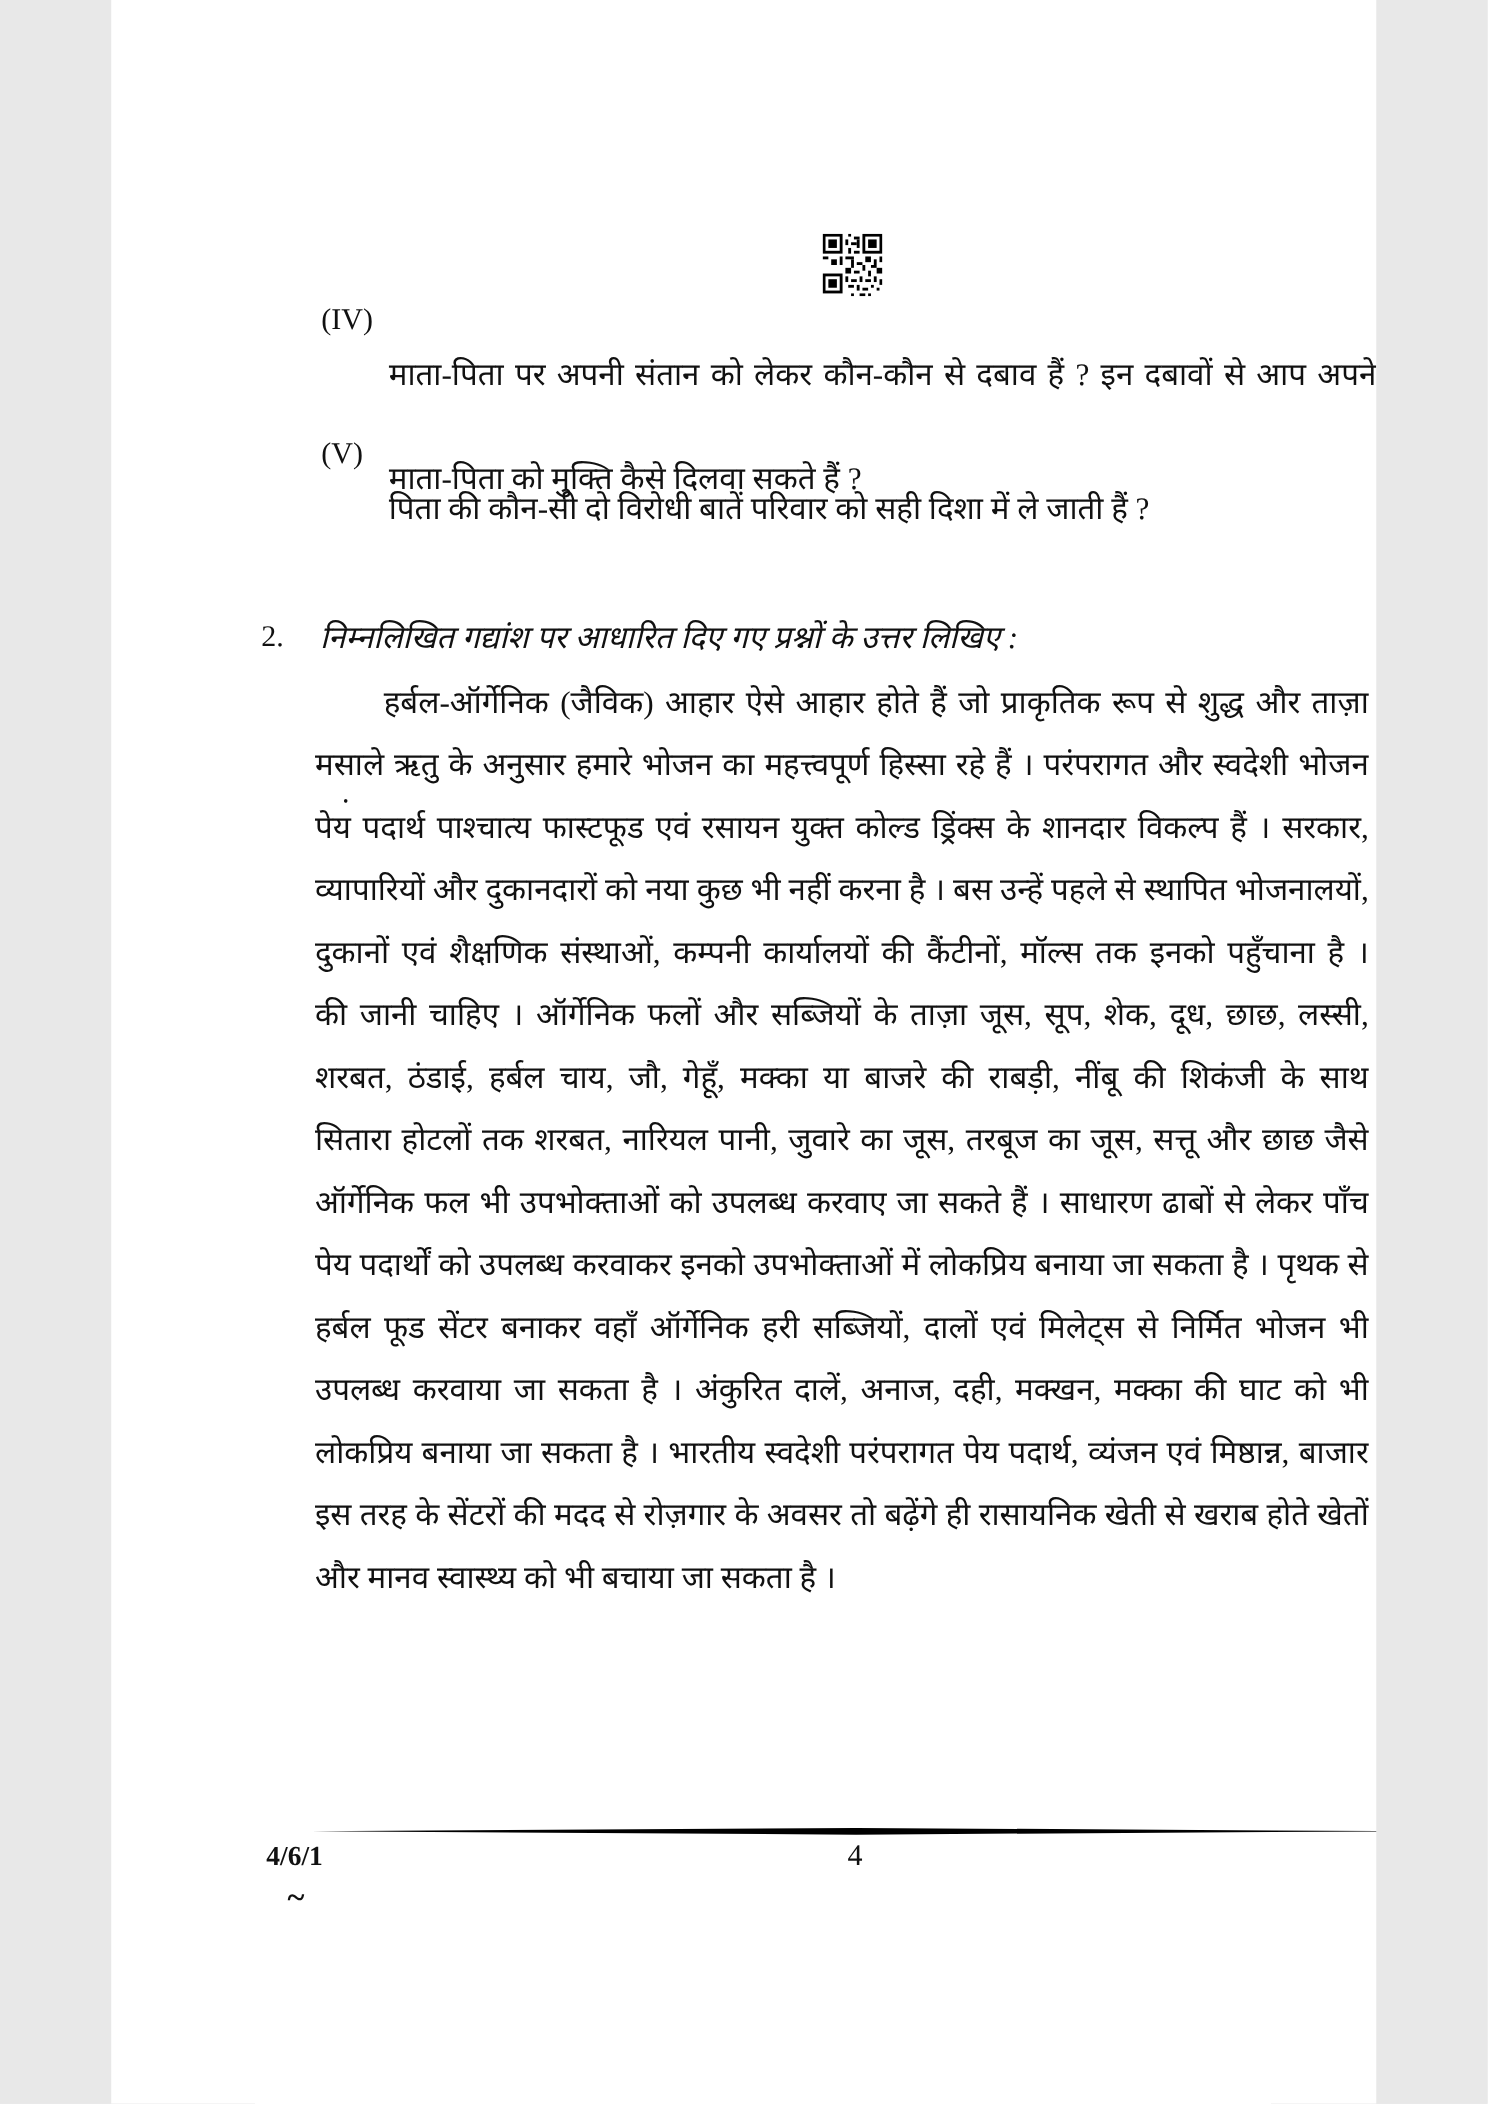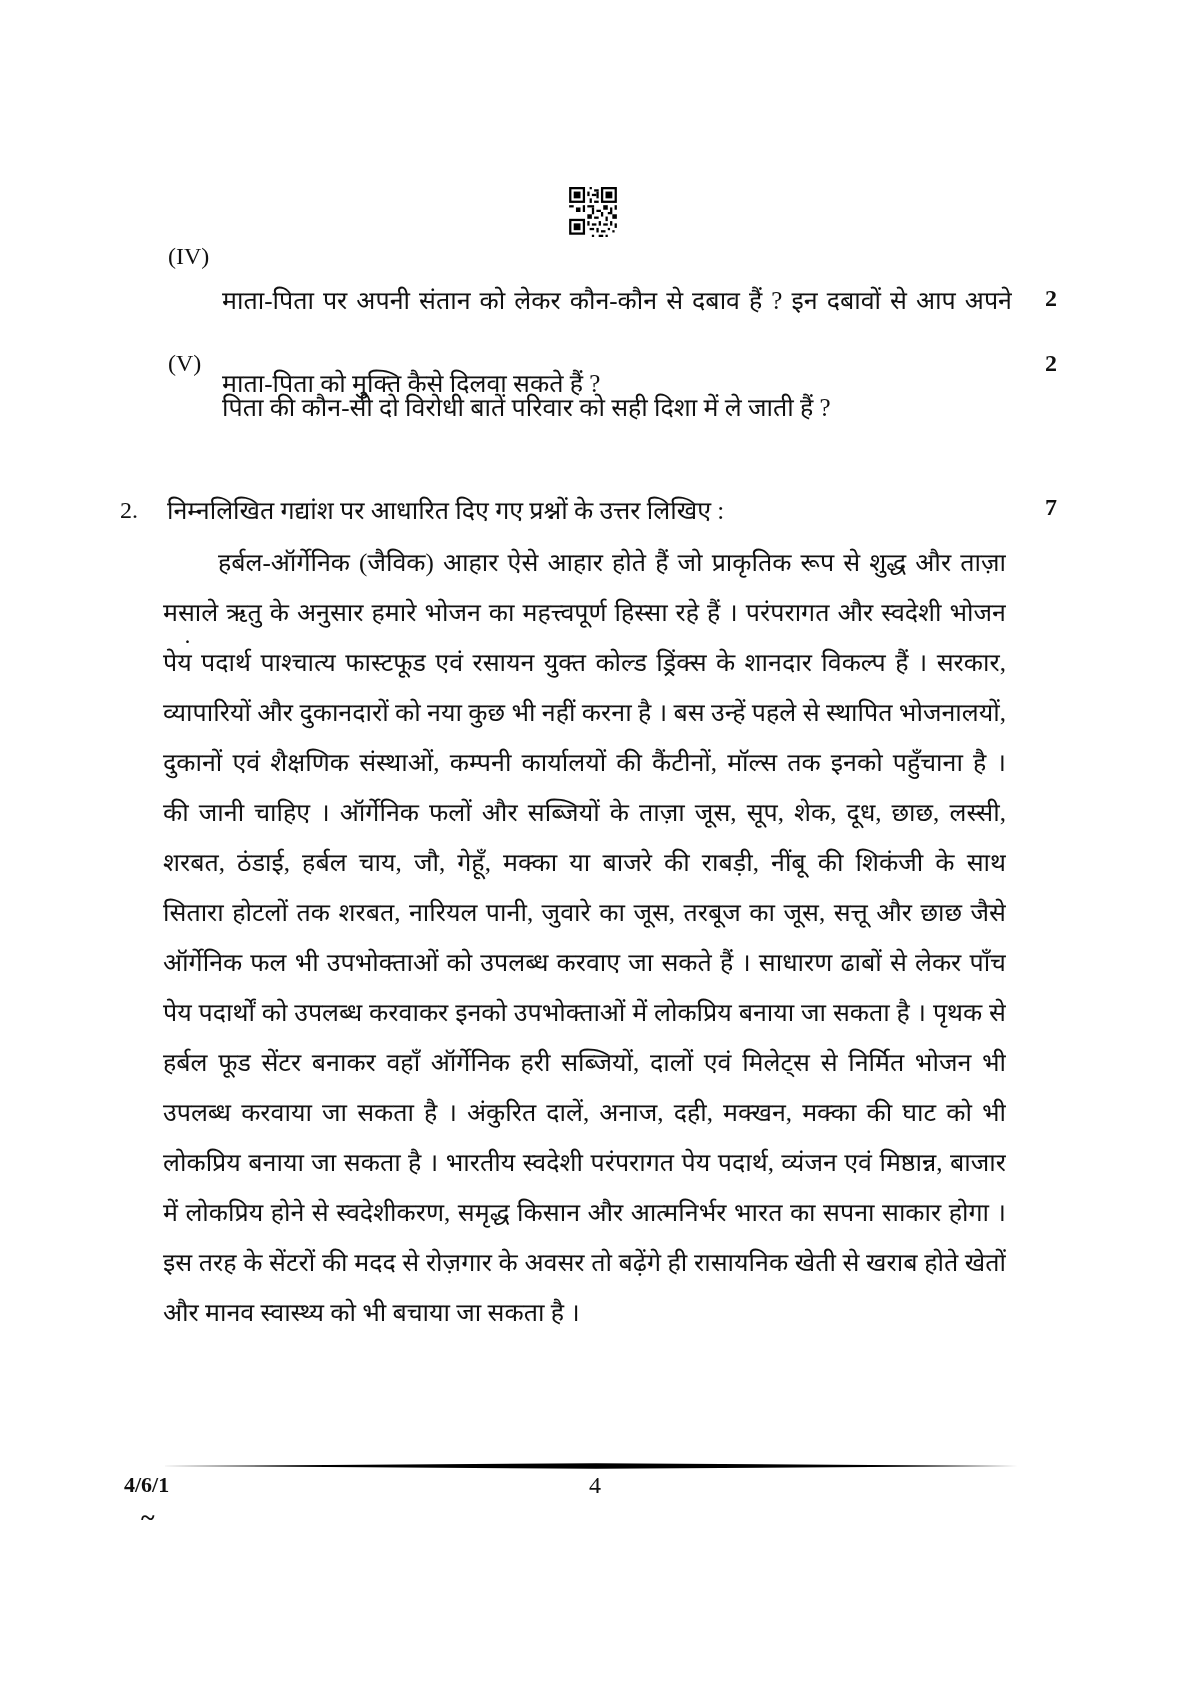--- a/index.html
+++ b/index.html
@@ -1,18 +1,18 @@
 <!DOCTYPE html>
 <html><head>
 <meta charset="utf-8">
 <style>
   html, body { margin: 0; padding: 0; background: #e8e8e8; }
   .page {
     position: relative;
-    width: 1190px;
+    width: 1012px;
     height: 1683px;
     margin: 0 auto;
     background: #ffffff;
     color: #111111;
     font-family: "Liberation Serif", "DejaVu Serif", serif;
     overflow: hidden;
   }
   .qr {
     position: absolute;
     left: 569px;
@@ -52,20 +52,21 @@
     top: 497px;
     font-size: 24px;
   }
   .q2-intro {
     position: absolute;
     left: 167px;
     top: 494px;
     width: 845px;
     font-size: 25px;
     line-height: 34px;
+    font-style: italic;
   }
   .passage {
     position: absolute;
     left: 163px;
     top: 543px;
     width: 843px;
     font-size: 25px;
   }
   .pline {
     height: 50px;
@@ -189,21 +190,20 @@
     <div class="pline">व्यापारियों और दुकानदारों को नया कुछ भी नहीं करना है । बस उन्हें पहले से स्थापित भोजनालयों,</div>
     <div class="pline">दुकानों एवं शैक्षणिक संस्थाओं, कम्पनी कार्यालयों की कैंटीनों, मॉल्स तक इनको पहुँचाना है ।</div>
     <div class="pline">की जानी चाहिए । ऑर्गेनिक फलों और सब्जियों के ताज़ा जूस, सूप, शेक, दूध, छाछ, लस्सी,</div>
     <div class="pline">शरबत, ठंडाई, हर्बल चाय, जौ, गेहूँ, मक्का या बाजरे की राबड़ी, नींबू की शिकंजी के साथ</div>
     <div class="pline">सितारा होटलों तक शरबत, नारियल पानी, जुवारे का जूस, तरबूज का जूस, सत्तू और छाछ जैसे</div>
     <div class="pline">ऑर्गेनिक फल भी उपभोक्ताओं को उपलब्ध करवाए जा सकते हैं । साधारण ढाबों से लेकर पाँच</div>
     <div class="pline">पेय पदार्थों को उपलब्ध करवाकर इनको उपभोक्ताओं में लोकप्रिय बनाया जा सकता है । पृथक से</div>
     <div class="pline">हर्बल फूड सेंटर बनाकर वहाँ ऑर्गेनिक हरी सब्जियों, दालों एवं मिलेट्स से निर्मित भोजन भी</div>
     <div class="pline">उपलब्ध करवाया जा सकता है । अंकुरित दालें, अनाज, दही, मक्खन, मक्का की घाट को भी</div>
     <div class="pline">लोकप्रिय बनाया जा सकता है । भारतीय स्वदेशी परंपरागत पेय पदार्थ, व्यंजन एवं मिष्ठान्न, बाजार</div>
-    <div class="pline">में लोकप्रिय होने से स्वदेशीकरण, समृद्ध किसान और आत्मनिर्भर भारत का सपना साकार होगा ।</div>
     <div class="pline">इस तरह के सेंटरों की मदद से रोज़गार के अवसर तो बढ़ेंगे ही रासायनिक खेती से खराब होते खेतों</div>
     <div class="pline last">और मानव स्वास्थ्य को भी बचाया जा सकता है ।</div>
   </div>
 
   <div class="footer-rule">
     <svg width="872" height="6" viewBox="0 0 872 6" xmlns="http://www.w3.org/2000/svg">
       <polygon points="0,3 436,0.3 872,3 436,5.7" fill="#000000"></polygon>
     </svg>
   </div>
   <div class="paper-code">4/6/1</div>

